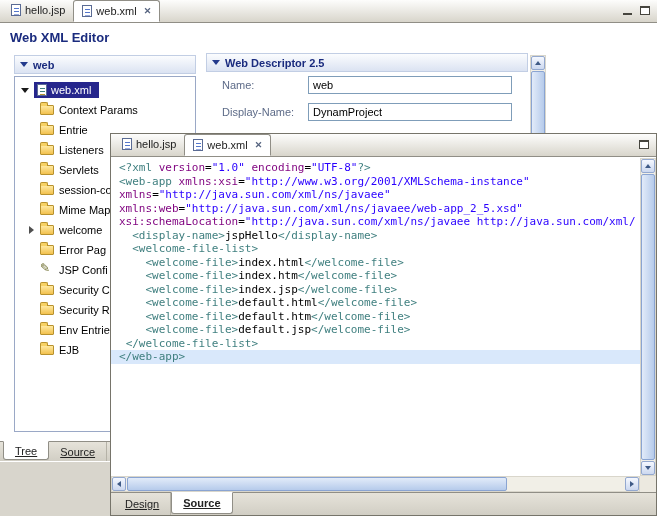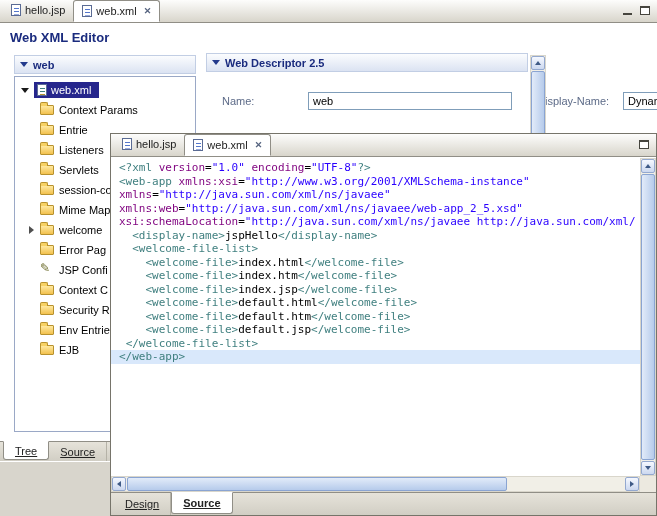--- a/index.html
+++ b/index.html
@@ -73,21 +73,21 @@
   .ic-file::before { content: ""; position: absolute; left: 2px; top: 3px; width: 5px; height: 1px;
                      background: #3f7f7f; box-shadow: 0 3px 0 #3f7f7f, 0 6px 0 #b8922e; }
   .ic-pencil { width: 14px; height: 12px; margin-right: 5px; position: relative; flex: none; }
   .ic-pencil::before { content: "\270E"; position: absolute; left: 0; top: -3px; font-size: 12px; color: #6b6b2a; }
   .ic-key { width: 14px; height: 12px; margin-right: 5px; position: relative; flex: none; }
   .ic-key::before { content: ""; position: absolute; left: 1px; top: 3px; width: 4px; height: 4px;
                     border: 2px solid #c9a227; border-radius: 50%; }
   .ic-key::after { content: ""; position: absolute; left: 9px; top: 6px; width: 5px; height: 2px; background: #c9a227; }
 
   .sec-desc { position: absolute; left: 206px; top: 53px; width: 322px; }
-  .desc-body { padding-top: 20px; display: flex; flex-direction: row; gap: 9px; }
+  .desc-body { padding-top: 4px; display: flex; flex-direction: column; gap: 9px; }
   .field-row { display: flex; align-items: center; padding-left: 16px; }
   .field-label { width: 86px; font-size: 11px; color: #5d6b88; }
   .tbox { width: 204px; height: 18px; border: 1px solid #7f9db9; background: #fff;
           font: 11px "Liberation Sans", sans-serif; padding: 1px 4px; color: #000; }
 
   .bg-vscroll { left: 530px; top: 55px; width: 16px; height: 386px; }
   .bg-bottom { position: absolute; left: 0; top: 441px; width: 657px; height: 20px; }
 
   
   .fg-win { position: absolute; left: 110px; top: 133px; width: 547px; height: 383px;
@@ -177,21 +177,21 @@
             <div class="tree-row">
               <span class="ic-folder"></span>
               <span class="tree-label">Error Pag</span>
             </div>
             <div class="tree-row">
               <span class="ic-pencil"></span>
               <span class="tree-label">JSP Confi</span>
             </div>
             <div class="tree-row">
               <span class="ic-folder"></span>
-              <span class="tree-label">Context C</span>
+              <span class="tree-label">Security C</span>
             </div>
             <div class="tree-row">
               <span class="ic-folder"></span>
               <span class="tree-label">Security R</span>
             </div>
             <div class="tree-row">
               <span class="ic-folder"></span>
               <span class="tree-label">Env Entrie</span>
             </div>
             <div class="tree-row">

